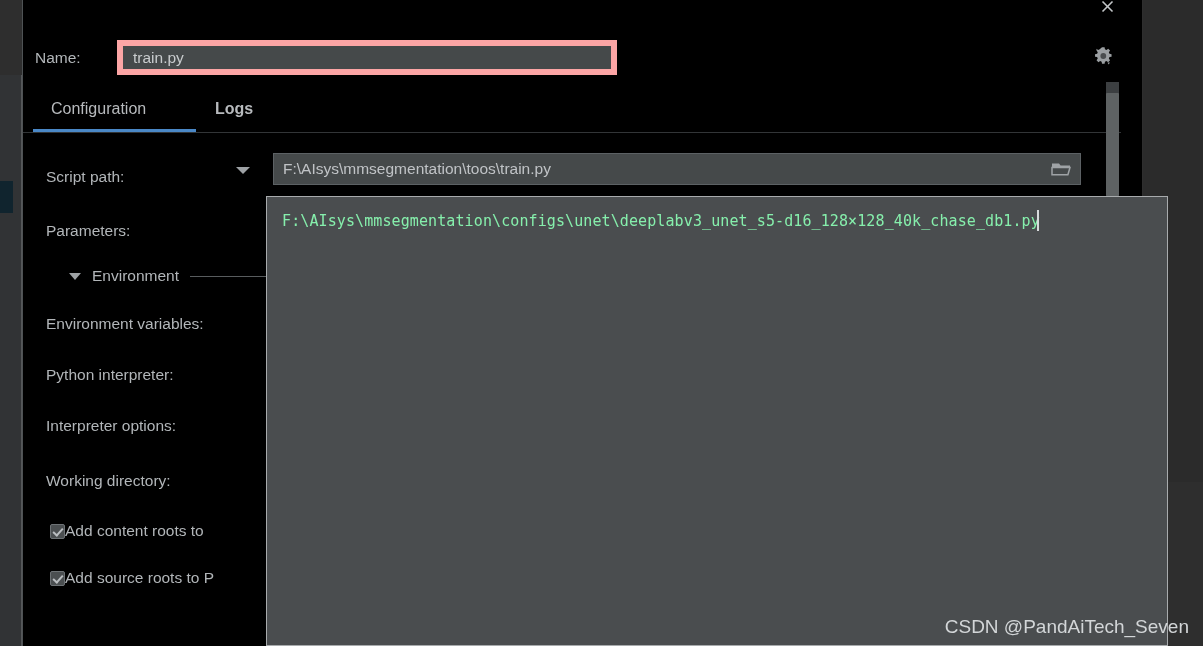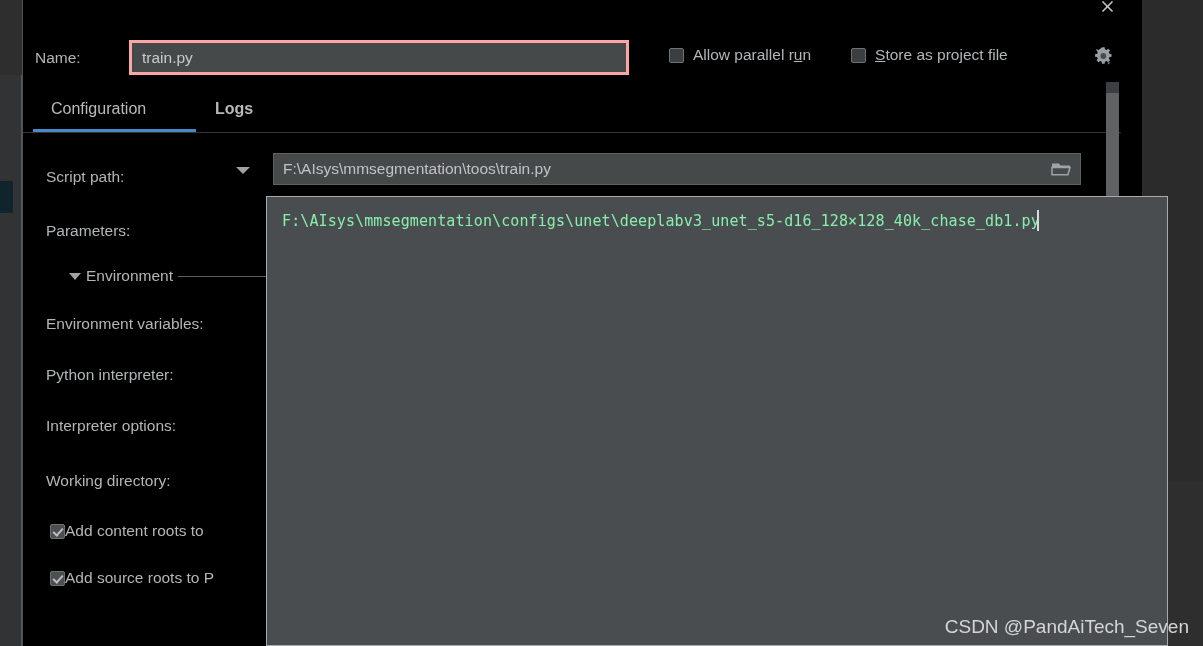--- a/index.html
+++ b/index.html
@@ -68,24 +68,24 @@
     width: 100%; height: 38px;
   }
   .name-label {
     position: absolute;
     left: 12px; top: 9px;
     font-size: 15.5px;
     color: #b2b6b9;
   }
   .name-input {
     position: absolute;
-    left: 106px; top: 0;
+    left: 94px; top: 0;
     width: 500px; height: 35px;
     background: #45494a;
-    border: 3px solid #fca5a5;
+    border: 6px solid #fca5a5;
     box-sizing: border-box;
     color: #c8cbcd;
     font-size: 15.5px;
     font-family: "Liberation Sans", sans-serif;
     padding: 0 10px;
     outline: none;
   }
 
   .cbx-group {
     position: absolute;
@@ -197,21 +197,21 @@
   .folder-icon {
     position: absolute;
     left: 1028px; top: 23px;
   }
 
   
   .section-hdr {
     position: absolute;
     display: flex;
     align-items: center;
-    gap: 5px;
+    gap: 11px;
     width: 245px;
   }
   .section-hdr .tri {
     width: 0; height: 0;
     border-left: 6px solid transparent;
     border-right: 6px solid transparent;
     border-top: 7px solid #9ea2a5;
     flex: none;
   }
   .section-hdr .stxt {
@@ -311,30 +311,20 @@
       <line x1="3.5" y1="3.5" x2="13.5" y2="13.5" stroke="#c3c6c8" stroke-width="1.6"></line>
       <line x1="13.5" y1="3.5" x2="3.5" y2="13.5" stroke="#c3c6c8" stroke-width="1.6"></line>
     </svg>
   </div>
 
   <div class="name-row">
     <div class="name-label">Name:</div>
     <input class="name-input" type="text" value="train.py" style="">
   </div>
 
-  <div class="cbx-group">
-    <label class="cbx-item">
-      <span class="cbx"></span>
-      <span><span>Allow parallel r</span><span class="mnemonic">u</span><span>n</span></span>
-    </label>
-    <label class="cbx-item">
-      <span class="cbx"></span>
-      <span><span></span><span class="mnemonic">S</span><span>tore as project file</span></span>
-    </label>
-  </div>
 
   <div class="gear-wrap">
     <svg width="22" height="22" viewBox="0 0 22 22" aria-hidden="true">
       <g fill="#9a9ea1">
         <path d="M10 2.2h2.6l.35 2.1 1.5.62 1.75-1.2 1.85 1.85-1.2 1.75.62 1.5 2.1.35v2.6l-2.1.35-.62 1.5 1.2 1.75-1.85 1.85-1.75-1.2-1.5.62-.35 2.1H10l-.35-2.1-1.5-.62-1.75 1.2-1.85-1.85 1.2-1.75-.62-1.5-2.1-.35v-2.6l2.1-.35.62-1.5-1.2-1.75L4.4 3.72l1.75 1.2 1.5-.62z"></path>
       </g>
       <circle cx="11.3" cy="11" r="2.9" fill="#4a4d4f"></circle>
       <path d="M15.5 17.5l2.4 0 -1.2 2.0z" fill="#9a9ea1"></path>
     </svg>
   </div>

